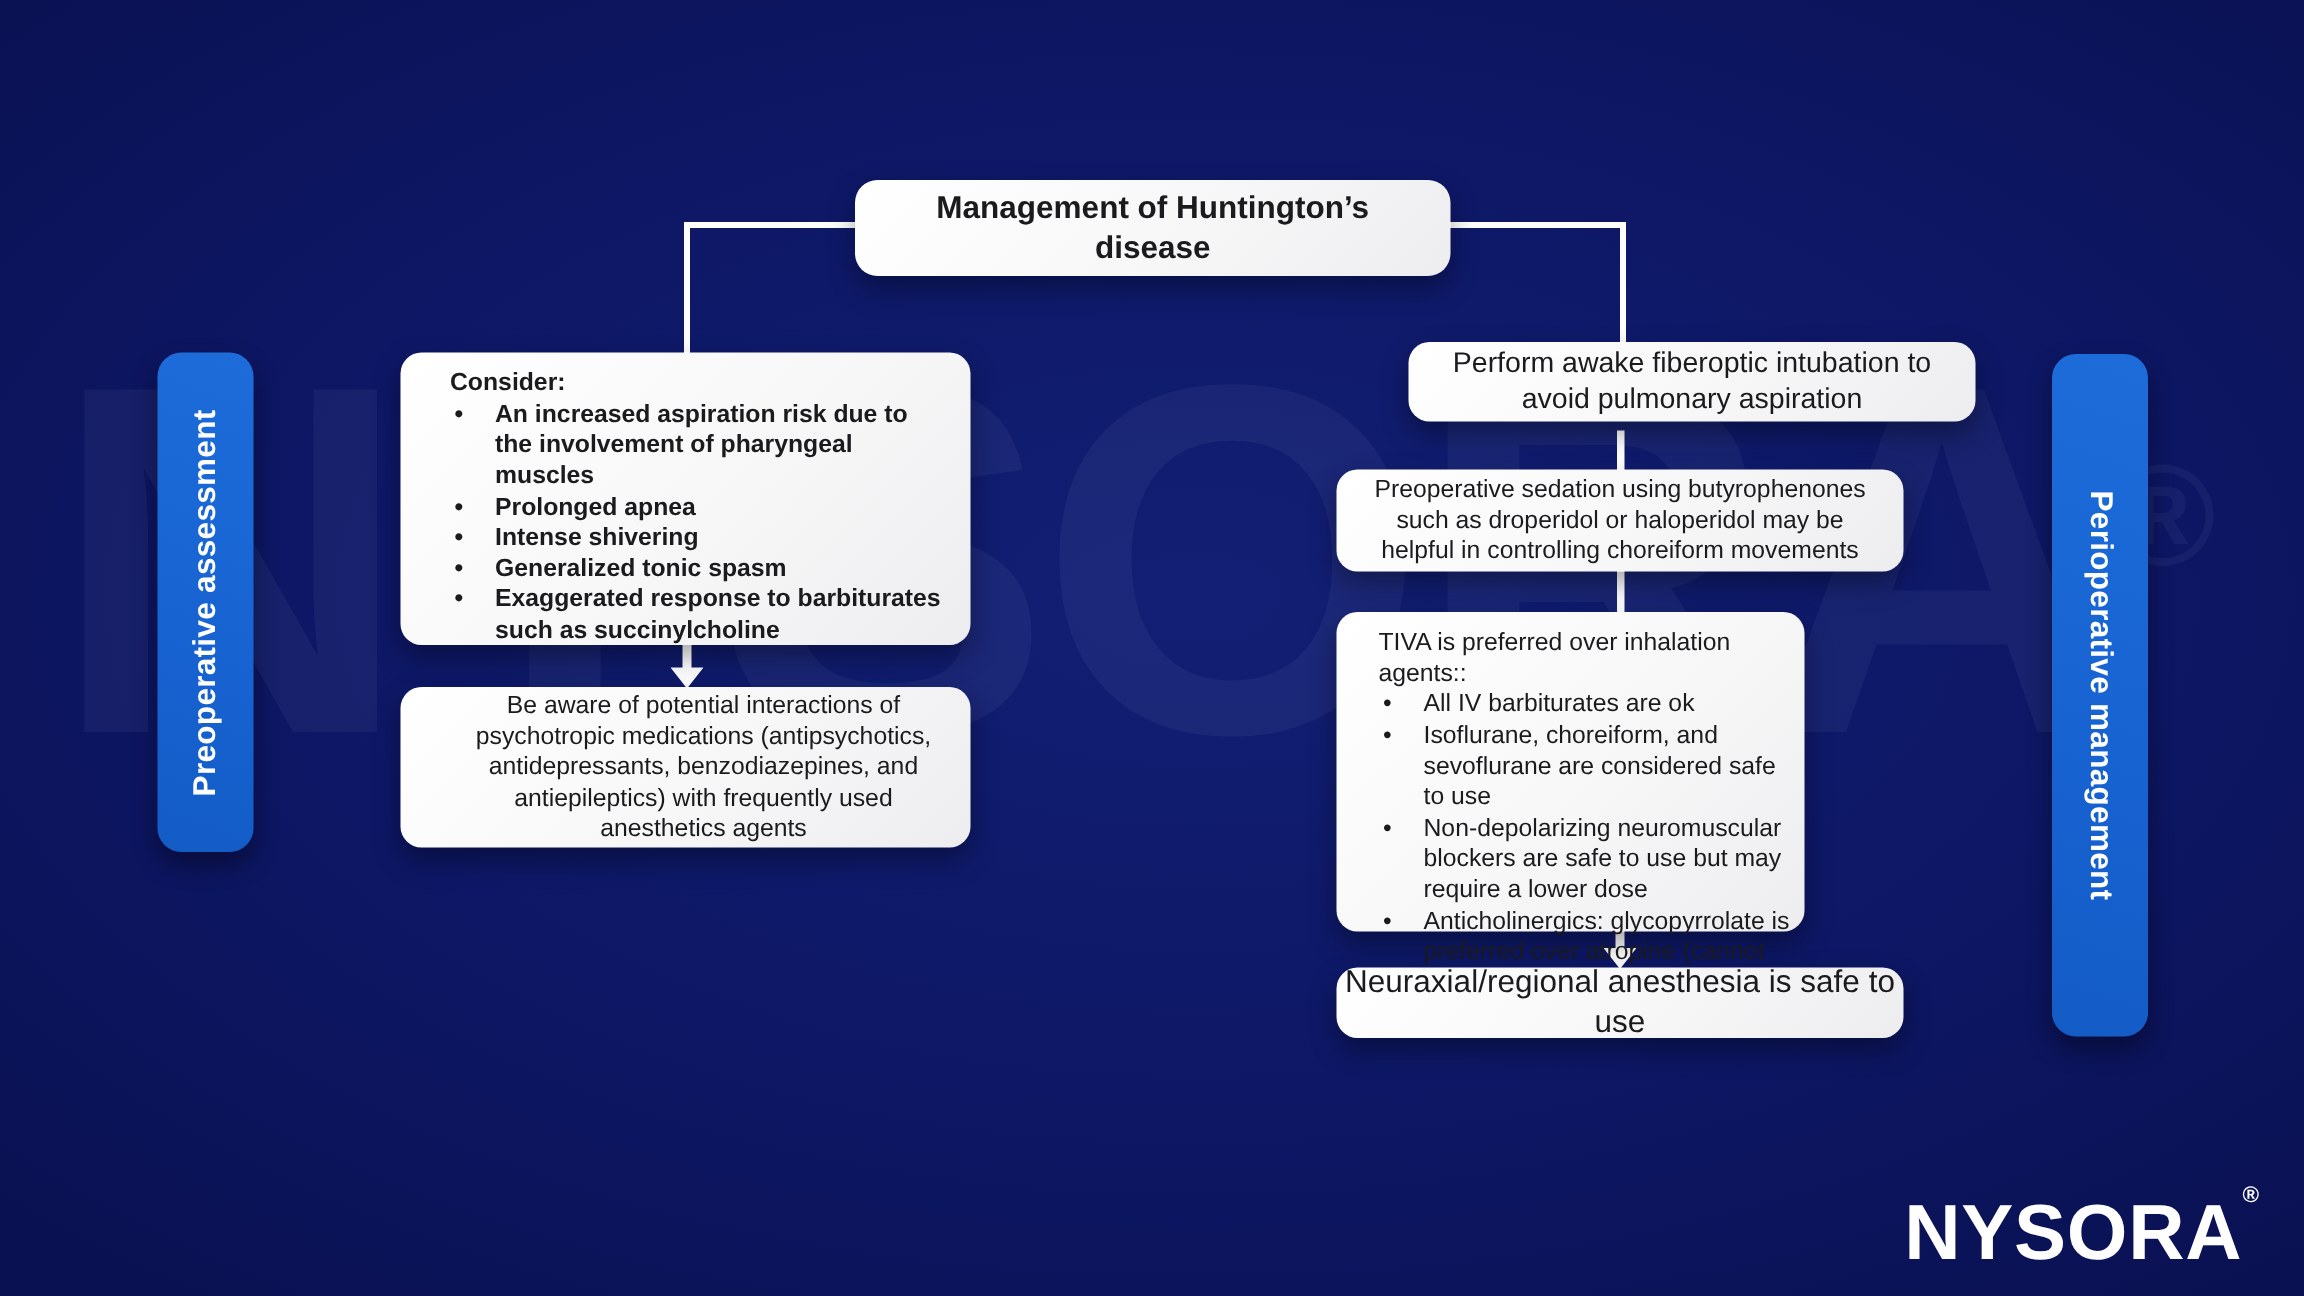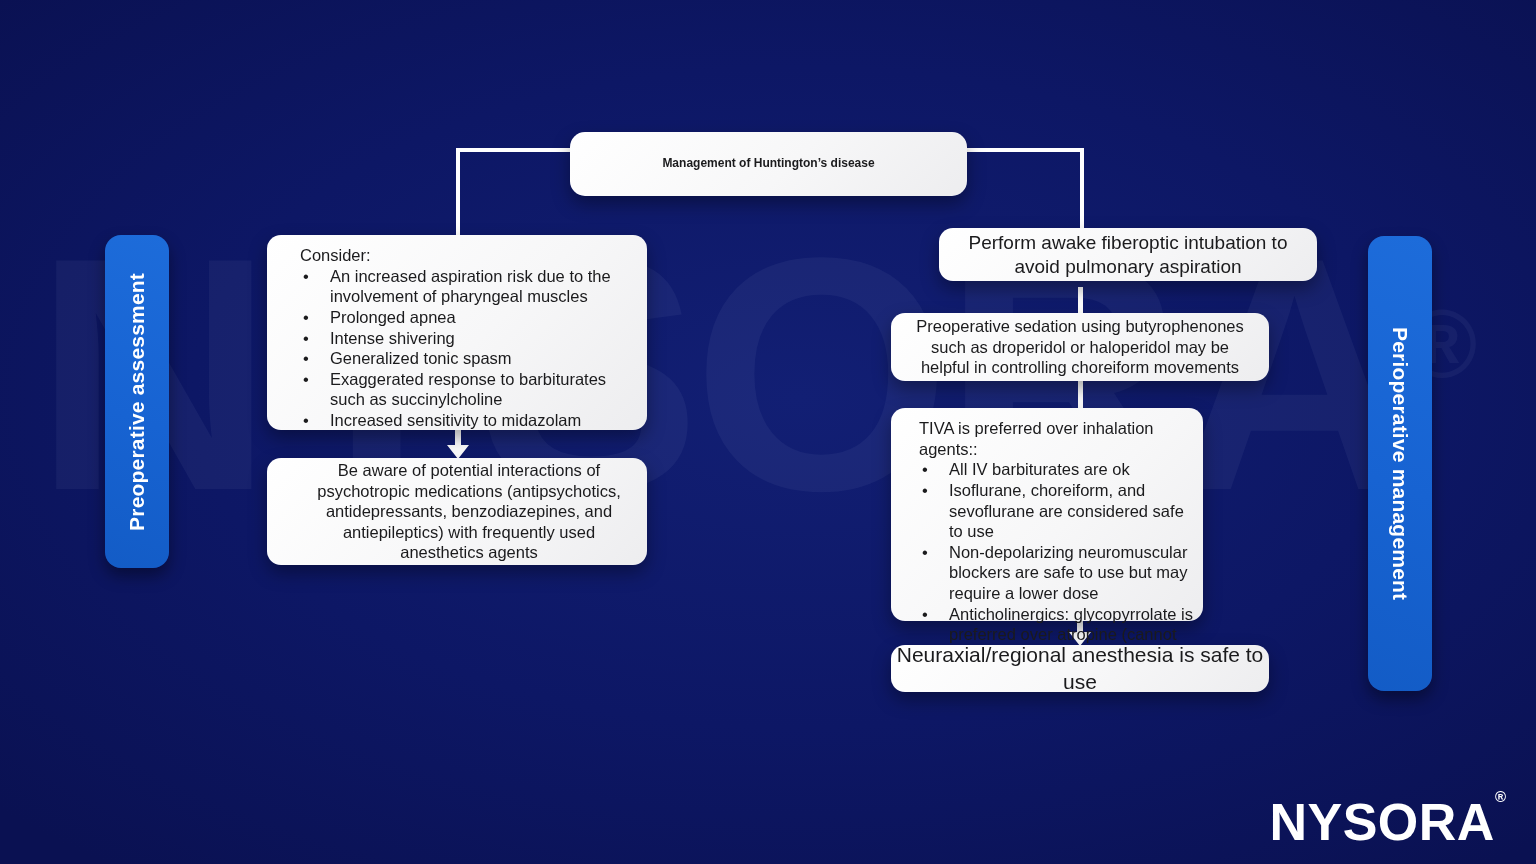--- a/index.html
+++ b/index.html
@@ -13,35 +13,35 @@
     font-size:332px;font-weight:bold;letter-spacing:-8px;line-height:1;
     color:rgba(225,232,255,0.05);user-select:none;white-space:nowrap;
   }
   .watermark sup{font-size:96px;vertical-align:super;letter-spacing:0;}
   .node{
     position:absolute;background:linear-gradient(135deg,#ffffff 0%,#f7f7f8 55%,#ededef 100%);
     border-radius:14px;color:#1b1b1d;
     box-shadow:0 8px 18px rgba(0,0,0,0.35);
   }
   .centered{display:flex;align-items:center;justify-content:center;text-align:center;}
-  #title-box{left:570px;top:132px;width:397px;height:64px;font-size:12px;font-weight:600;line-height:1.3;border-radius:15px;}
+  #title-box{left:570px;top:120px;width:397px;height:64px;font-size:21px;font-weight:600;line-height:1.3;border-radius:15px;}
   #title-box .inner{padding:0 30px;}
   .conn{position:absolute;background:#ffffff;}
   #conn-left-h{left:456px;top:148px;width:116px;height:4px;}
   #conn-left-v{left:456px;top:148px;width:4px;height:88px;}
   #conn-right-h{left:965px;top:148px;width:119px;height:4px;}
   #conn-right-v{left:1080px;top:148px;width:4px;height:88px;}
   #conn-r1{left:1078px;top:287px;width:5px;height:27px;}
   #conn-r2{left:1078px;top:380px;width:5px;height:29px;}
   .arrow-down{position:absolute;}
   #arrow-left{left:447px;top:429px;}
   #arrow-right{left:1069px;top:620px;}
   
   #box-consider{left:267px;top:235px;width:380px;height:195px;padding:0;}
-  #box-consider .inner{padding:10px 18px 10px 33px;font-size:16.5px;line-height:1.25;}
+  #box-consider .inner{padding:10px 18px 10px 33px;font-size:16.5px;line-height:1.25;font-weight:bold;}
   #box-aware{left:267px;top:458px;width:380px;height:107px;font-size:16.5px;line-height:1.25;}
   #box-aware .inner{padding:0 24px;margin-left:24px;}
   
   #box-r1{left:891px;top:228px;width:378px;height:53px;font-size:19px;line-height:1.25;margin-left:48px;}
   #box-r1 .inner{padding:0 16px;}
   #box-r2{left:891px;top:313px;width:378px;height:68px;font-size:16.5px;line-height:1.25;}
   #box-r2 .inner{padding:0 14px;}
   #box-tiva{left:891px;top:408px;width:312px;height:213px;}
   #box-tiva .inner{padding:10px 10px 10px 28px;font-size:16.5px;line-height:1.25;}
   #box-r4{left:891px;top:645px;width:378px;height:47px;font-size:21px;line-height:1.25;}
@@ -106,21 +106,20 @@
 
   <div class="node" id="box-consider">
     <div class="inner">
       <div class="box-heading">Consider:</div>
       <ul class="bullets">
           <li>An increased aspiration risk due to the involvement of pharyngeal muscles</li>
           <li>Prolonged apnea</li>
           <li>Intense shivering</li>
           <li>Generalized tonic spasm</li>
           <li>Exaggerated response to barbiturates such as succinylcholine</li>
-          <li>Increased sensitivity to midazolam</li>
         </ul>
     </div>
   </div>
 
   <div class="node centered" id="box-aware">
     <div class="inner">Be aware of potential interactions of psychotropic medications (antipsychotics, antidepressants, benzodiazepines, and antiepileptics) with frequently used anesthetics agents</div>
   </div>
 
   <div class="node centered" id="box-r1">
     <div class="inner">Perform awake fiberoptic intubation to avoid pulmonary aspiration</div>

